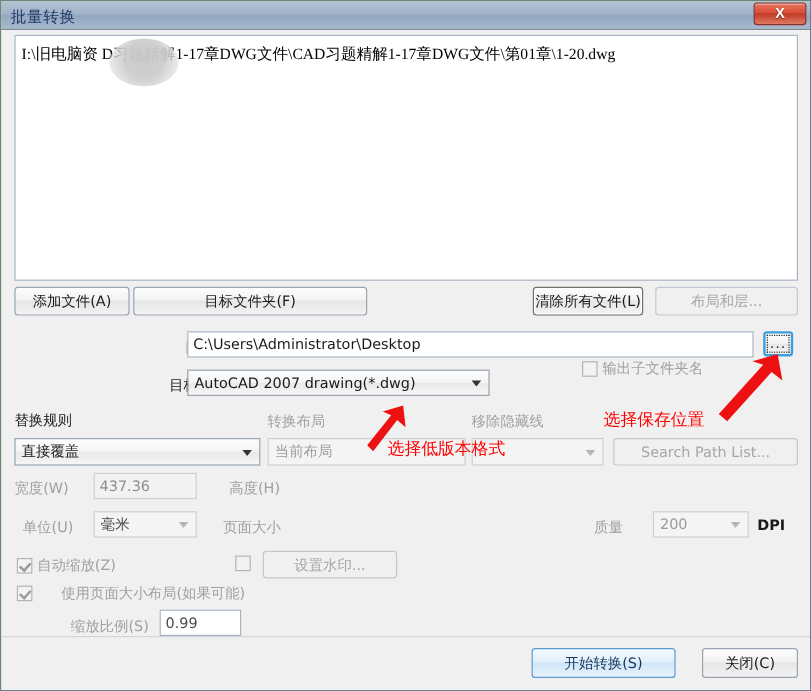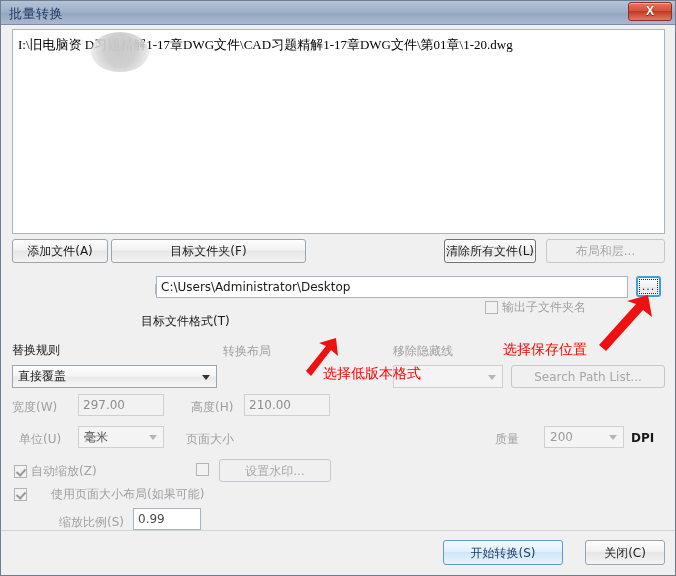--- a/index.html
+++ b/index.html
@@ -290,49 +290,55 @@
     </div>
 
     <div class="lbl" style="left:153px; top:256px;">目标文件夹(O)</div>
     <div class="txt" style="left:155px; top:251px; width:472px; height:22px;">C:\Users\Administrator\Desktop</div>
     <div id="browse-btn" style="top:251px;">
       <div class="dotted-inner"></div>
       <div class="dots">...</div>
     </div>
 
     <div class="lbl" style="left:140px; top:288px;">目标文件格式(T)</div>
+    <div class="combo" style="left:155px; top:283px; width:252px; height:22px;">
+      <span>AutoCAD 2007 drawing(*.dwg)</span>
+      <span class="arrow"></span>
+    </div>
 
     <div class="cbx-wrap" style="left:466px; top:274px;margin-left:18px;">
       <span class="cbx"></span>
       <span class="cbx-label">输出子文件夹名</span>
     </div>
 
     <div class="lbl" style="left:11px; top:317px;">替换规则</div>
     <div class="combo" style="left:11px; top:340px; width:205px; height:23px;">
       <span>直接覆盖</span>
       <span class="arrow"></span>
     </div>
 
     <div class="lbl dim" style="left:222px; top:318px;">转换布局</div>
+    <div class="combo disabled" style="left:222px; top:340px; width:165px; height:23px;">
+      <span>当前布局</span>
+    </div>
 
     <div class="lbl dim" style="left:392px; top:318px;">移除隐藏线</div>
     <div class="combo disabled" style="left:392px; top:340px; width:110px; height:23px;">
       <span></span>
       <span class="arrow"></span>
     </div>
 
     <div class="btn disabled" style="left:510px; top:340px; width:154px; height:23px;">
       <span>Search Path List...</span>
     </div>
 
     <div class="lbl dim" style="left:11px; top:374px;">宽度(W)</div>
-    <div class="txt grey" style="left:77px; top:369px; width:86px; height:22px;">297.00</div>
+    <div class="txt grey" style="left:77px; top:369px; width:86px; height:22px;">437.36</div>
 
     <div class="lbl dim" style="left:190px; top:374px;">高度(H)</div>
-    <div class="txt grey" style="left:243px; top:369px; width:86px; height:22px;">210.00</div>
 
     <div class="lbl dim" style="left:18px; top:406px;">单位(U)</div>
     <div class="combo disabled" style="left:77px; top:401px; width:86px; height:22px; color:#4a4a4a;">
       <span>毫米</span>
       <span class="arrow"></span>
     </div>
 
     <div class="lbl dim" style="left:185px; top:406px;">页面大小</div>
 
     <div class="lbl dim" style="left:494px; top:406px;">质量</div>

